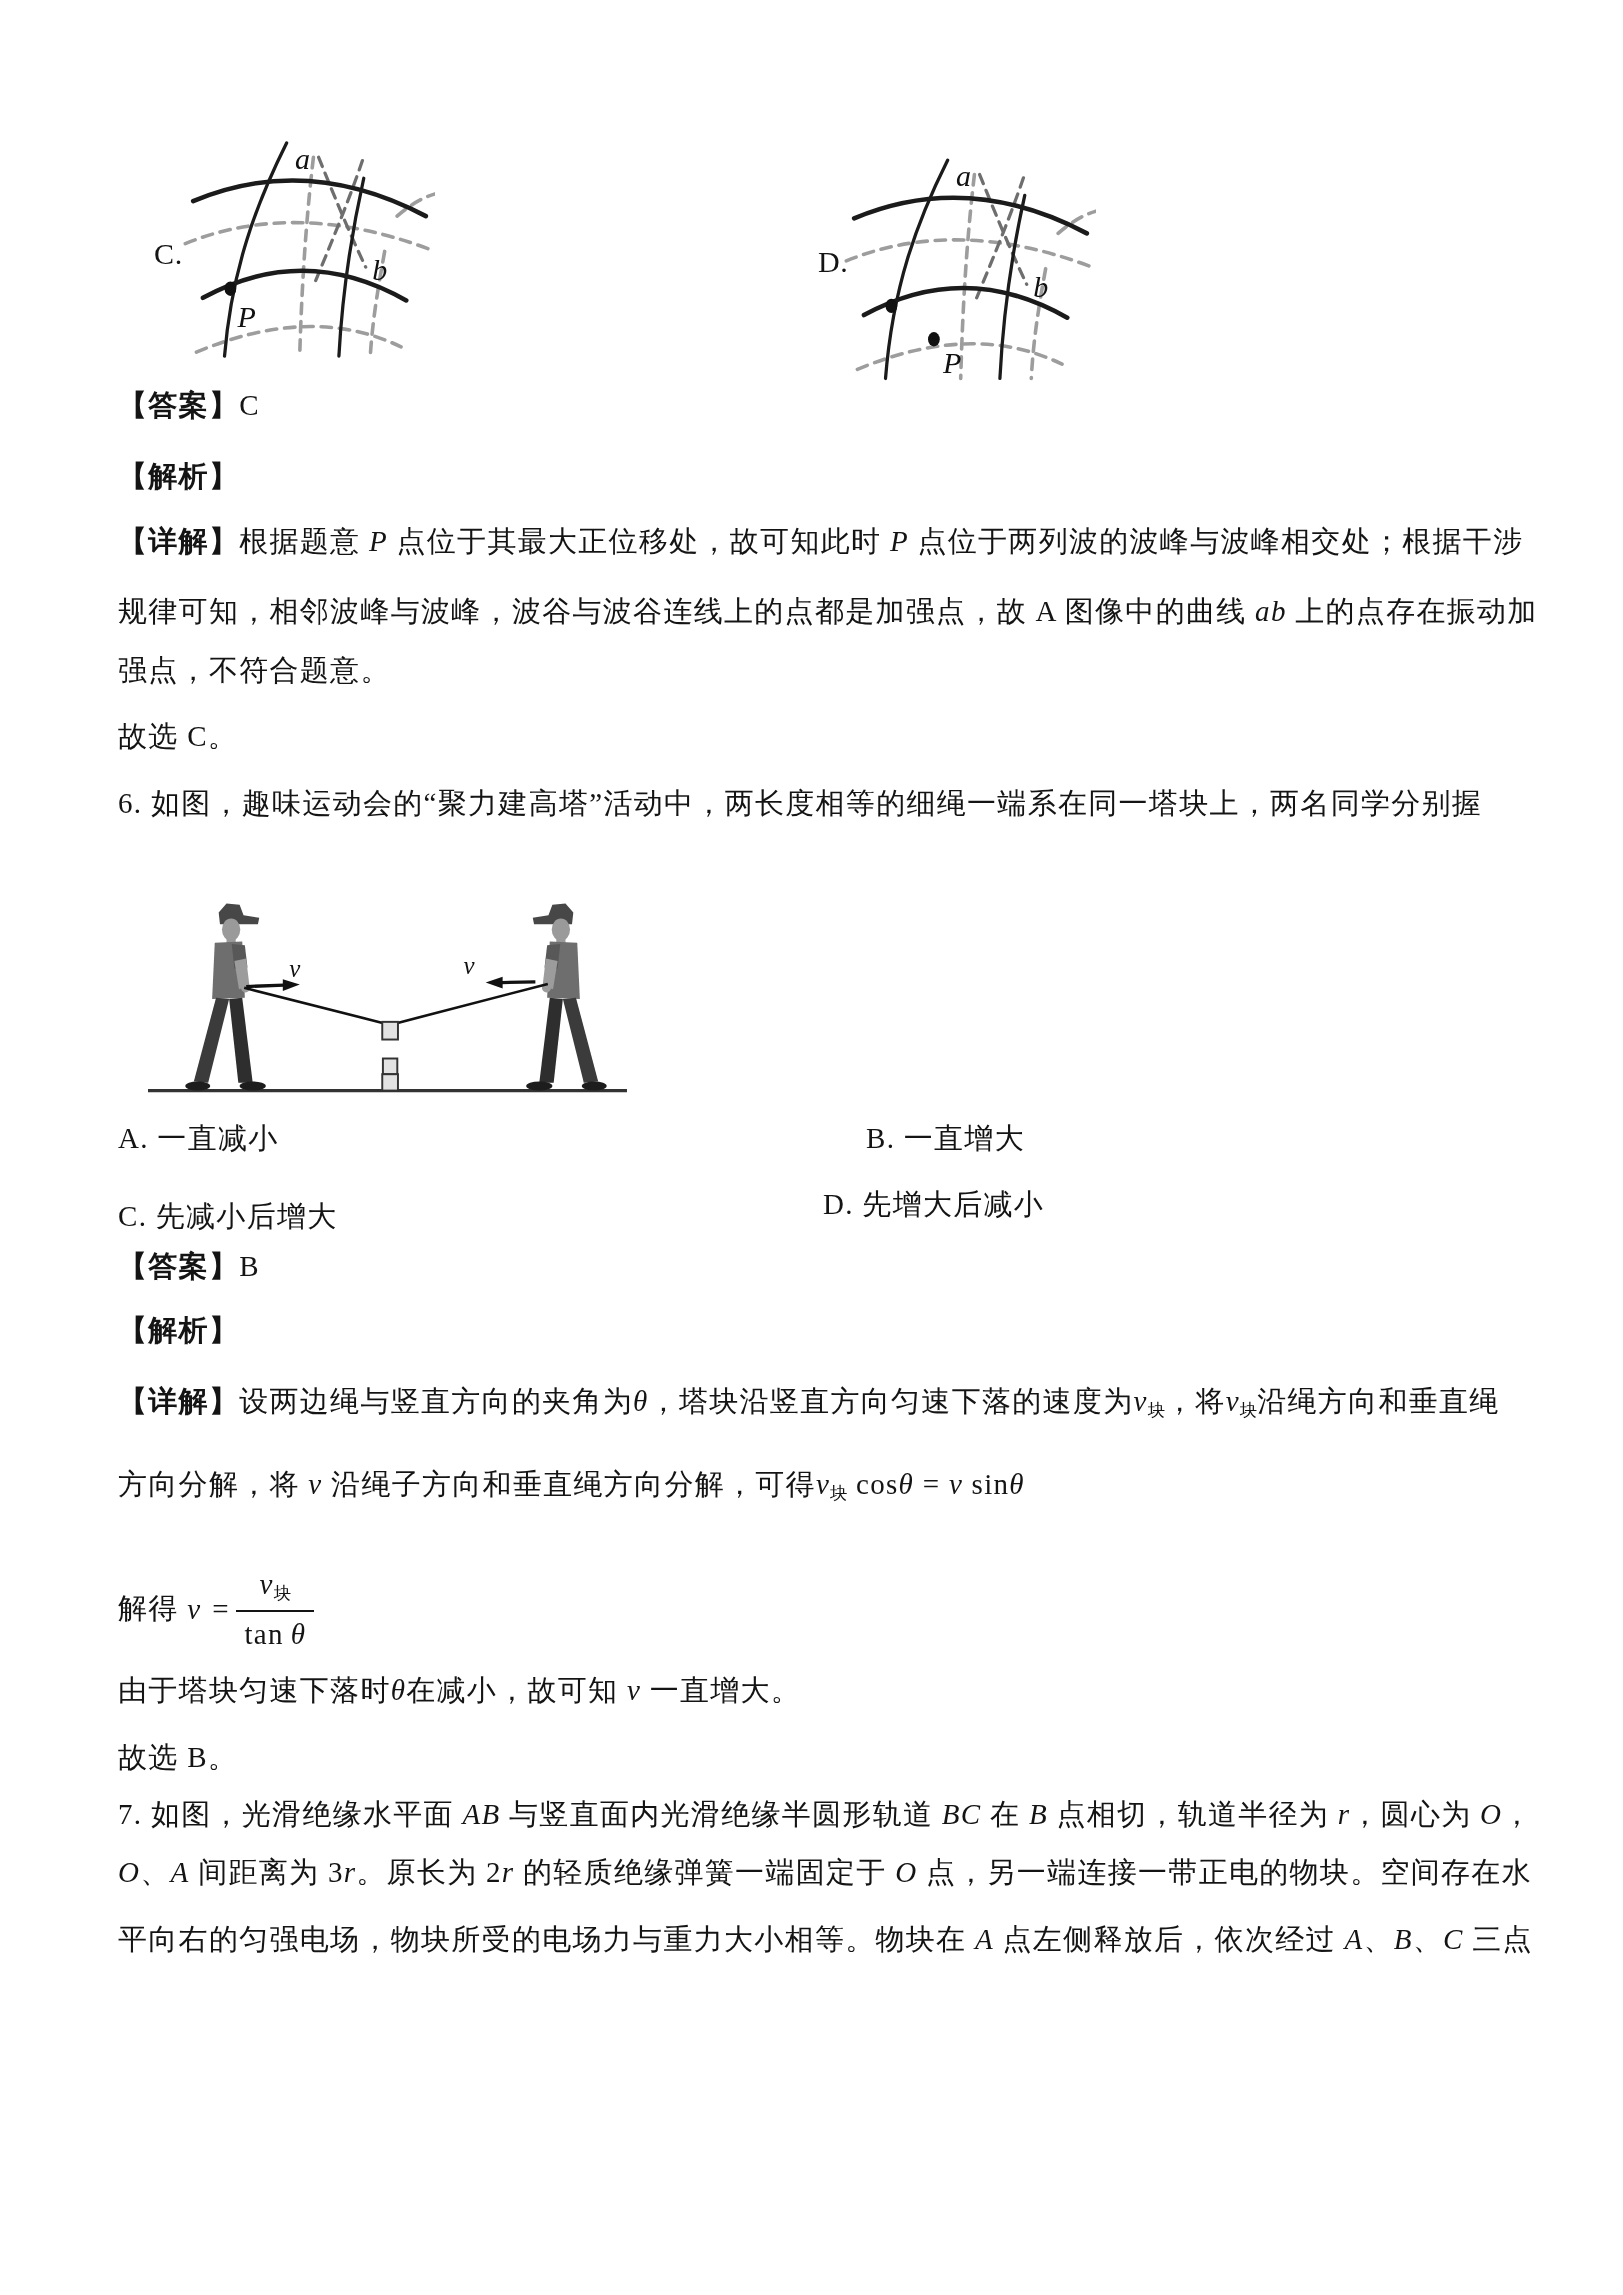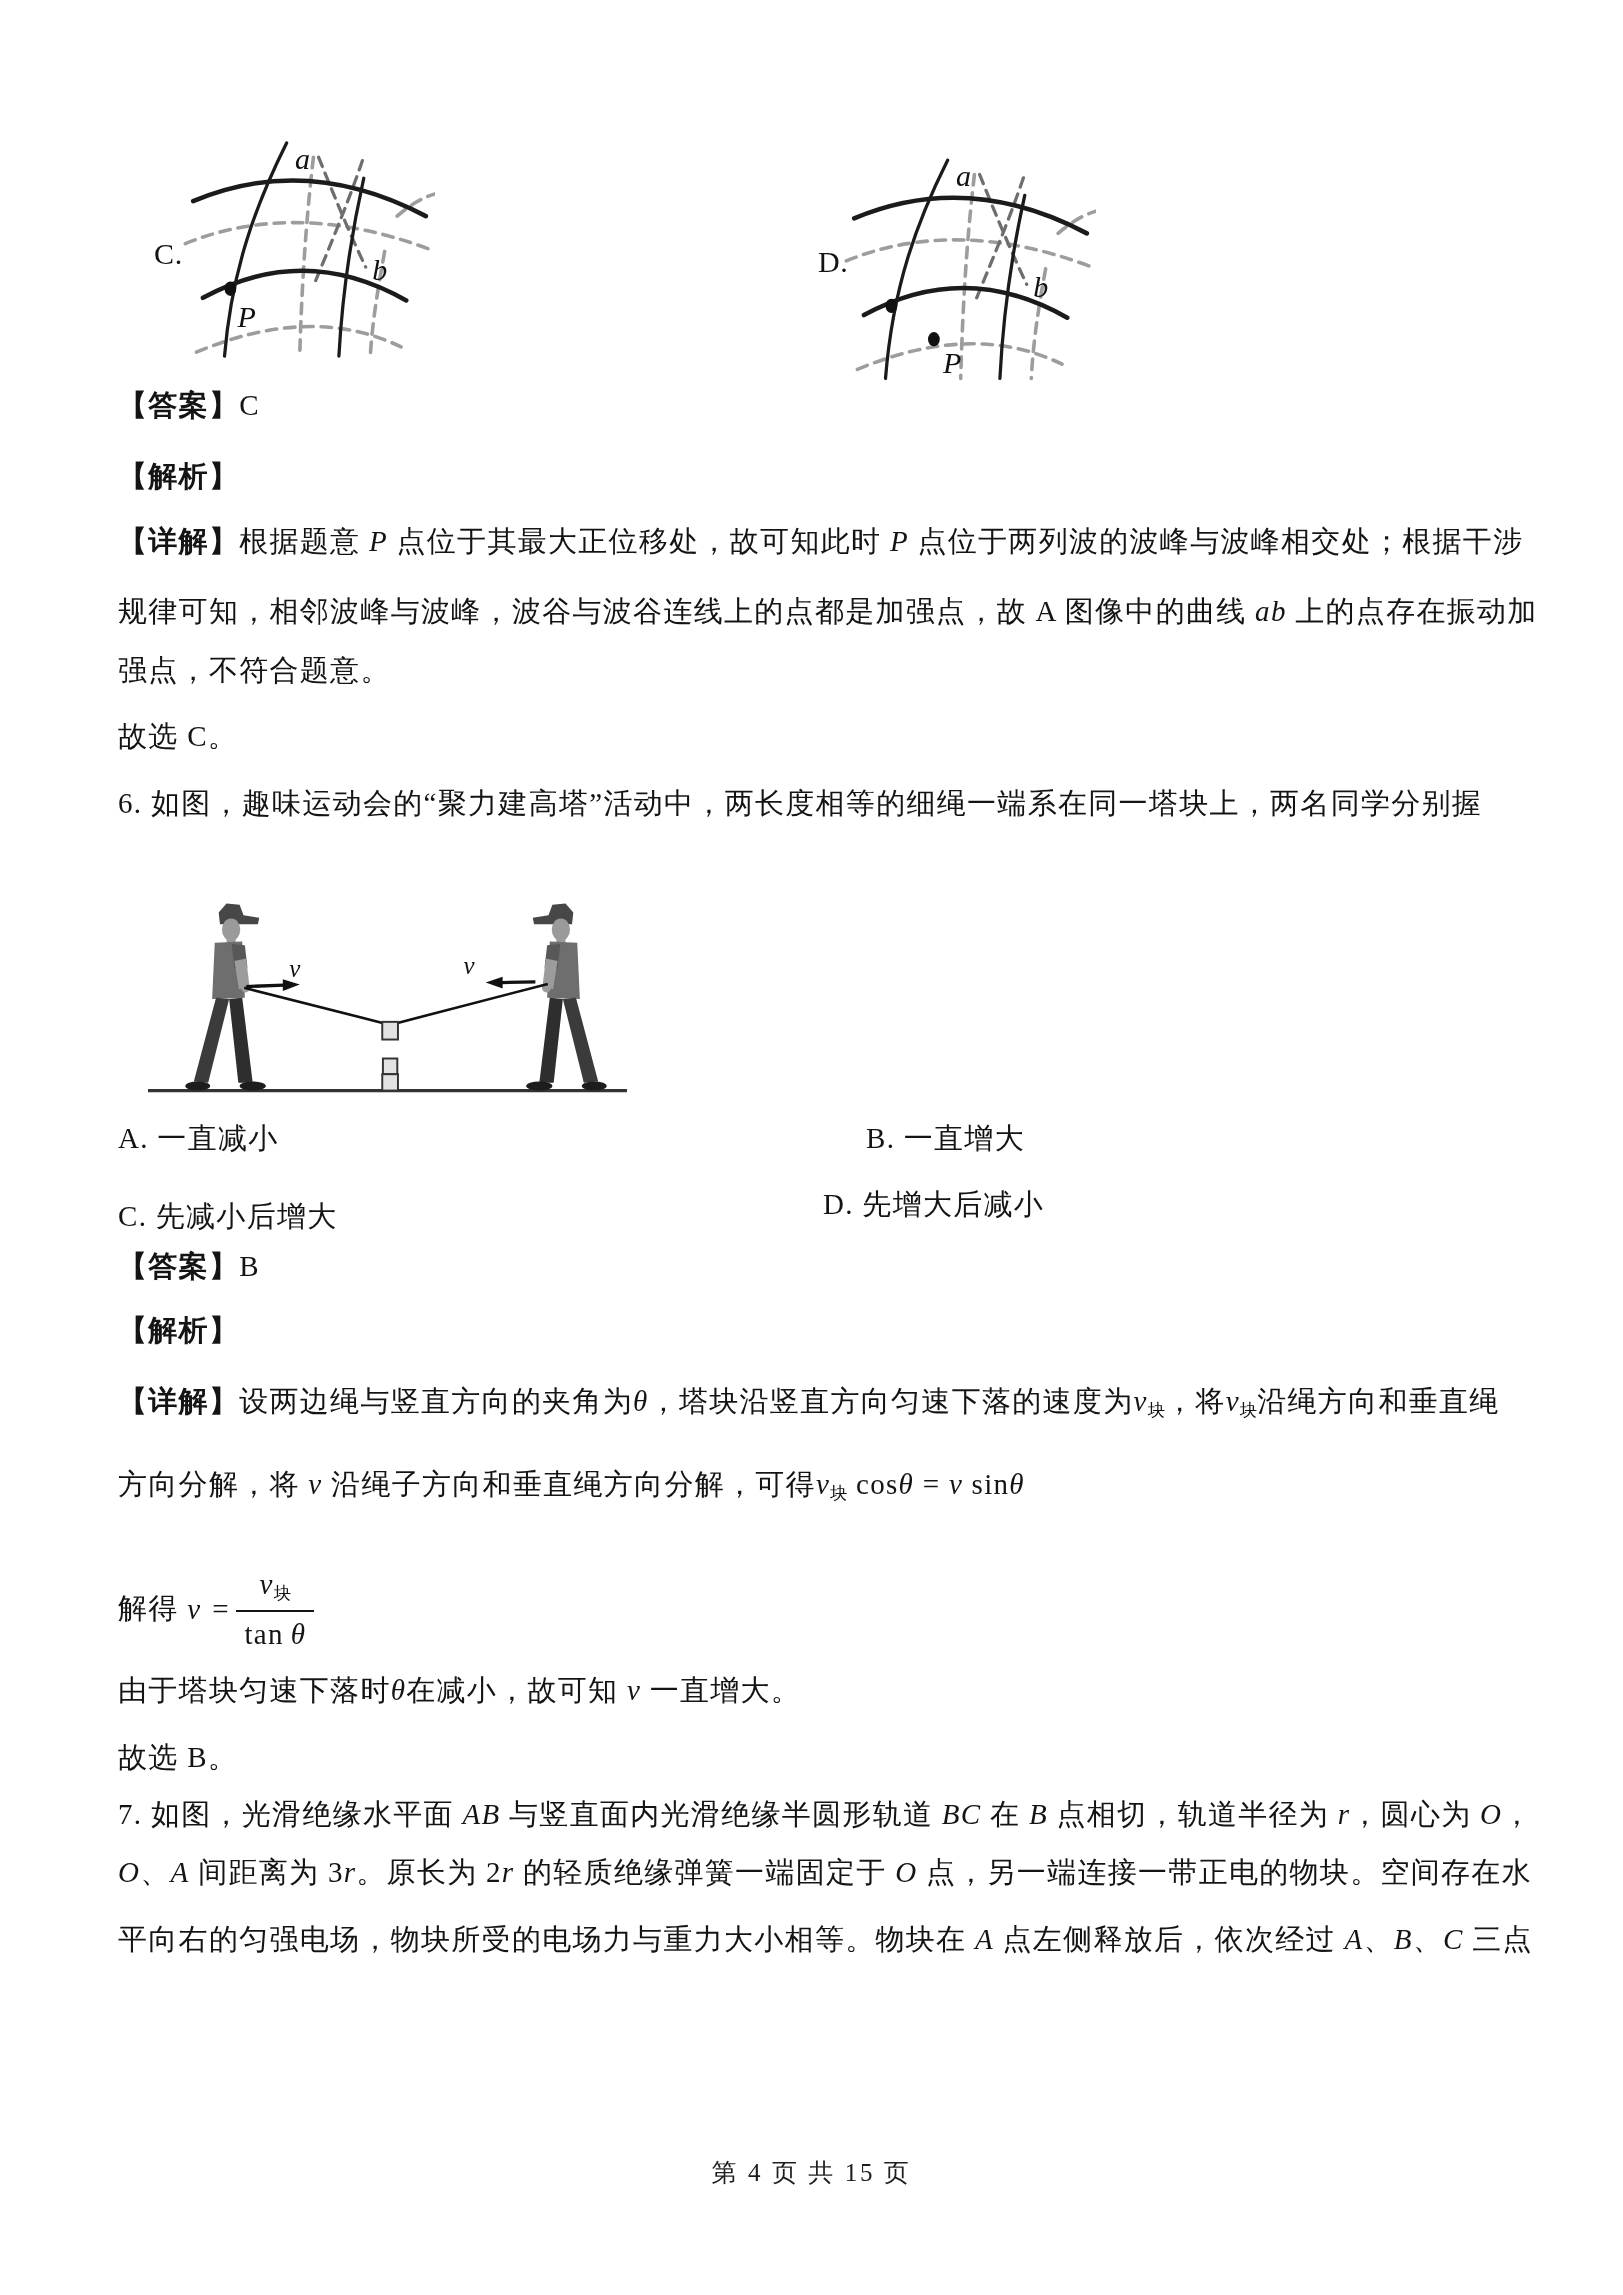--- a/index.html
+++ b/index.html
@@ -161,16 +161,15 @@
     </span>
   </div>
 
   <div class="tline" style="left:118px; top:1672px;"><span>由于塔块匀速下落时</span><span class="it">θ</span><span>在减小，故可知 </span><span class="it">v</span><span> 一直增大。</span></div>
   <div class="tline" style="left:118px; top:1739px;"><span>故选 B。</span></div>
 
   <div class="tline" style="left:118px; top:1796px;"><span>7. 如图，光滑绝缘水平面 </span><span class="it">AB</span><span> 与竖直面内光滑绝缘半圆形轨道 </span><span class="it">BC</span><span> 在 </span><span class="it">B</span><span> 点相切，轨道半径为 </span><span class="it">r</span><span>，圆心为 </span><span class="it">O</span><span>，</span></div>
   <div class="tline" style="left:118px; top:1854px;"><span class="it">O</span><span>、</span><span class="it">A</span><span> 间距离为 3</span><span class="it">r</span><span>。原长为 2</span><span class="it">r</span><span> 的轻质绝缘弹簧一端固定于 </span><span class="it">O</span><span> 点，另一端连接一带正电的物块。空间存在水</span></div>
   <div class="tline" style="left:118px; top:1921px;"><span>平向右的匀强电场，物块所受的电场力与重力大小相等。物块在 </span><span class="it">A</span><span> 点左侧释放后，依次经过 </span><span class="it">A</span><span>、</span><span class="it">B</span><span>、</span><span class="it">C</span><span> 三点</span></div>
 
-  <div class="footer" style="top:2156px;">第 4 页 共 15 页</div>
 
 </div>
 
 
 </body></html>

